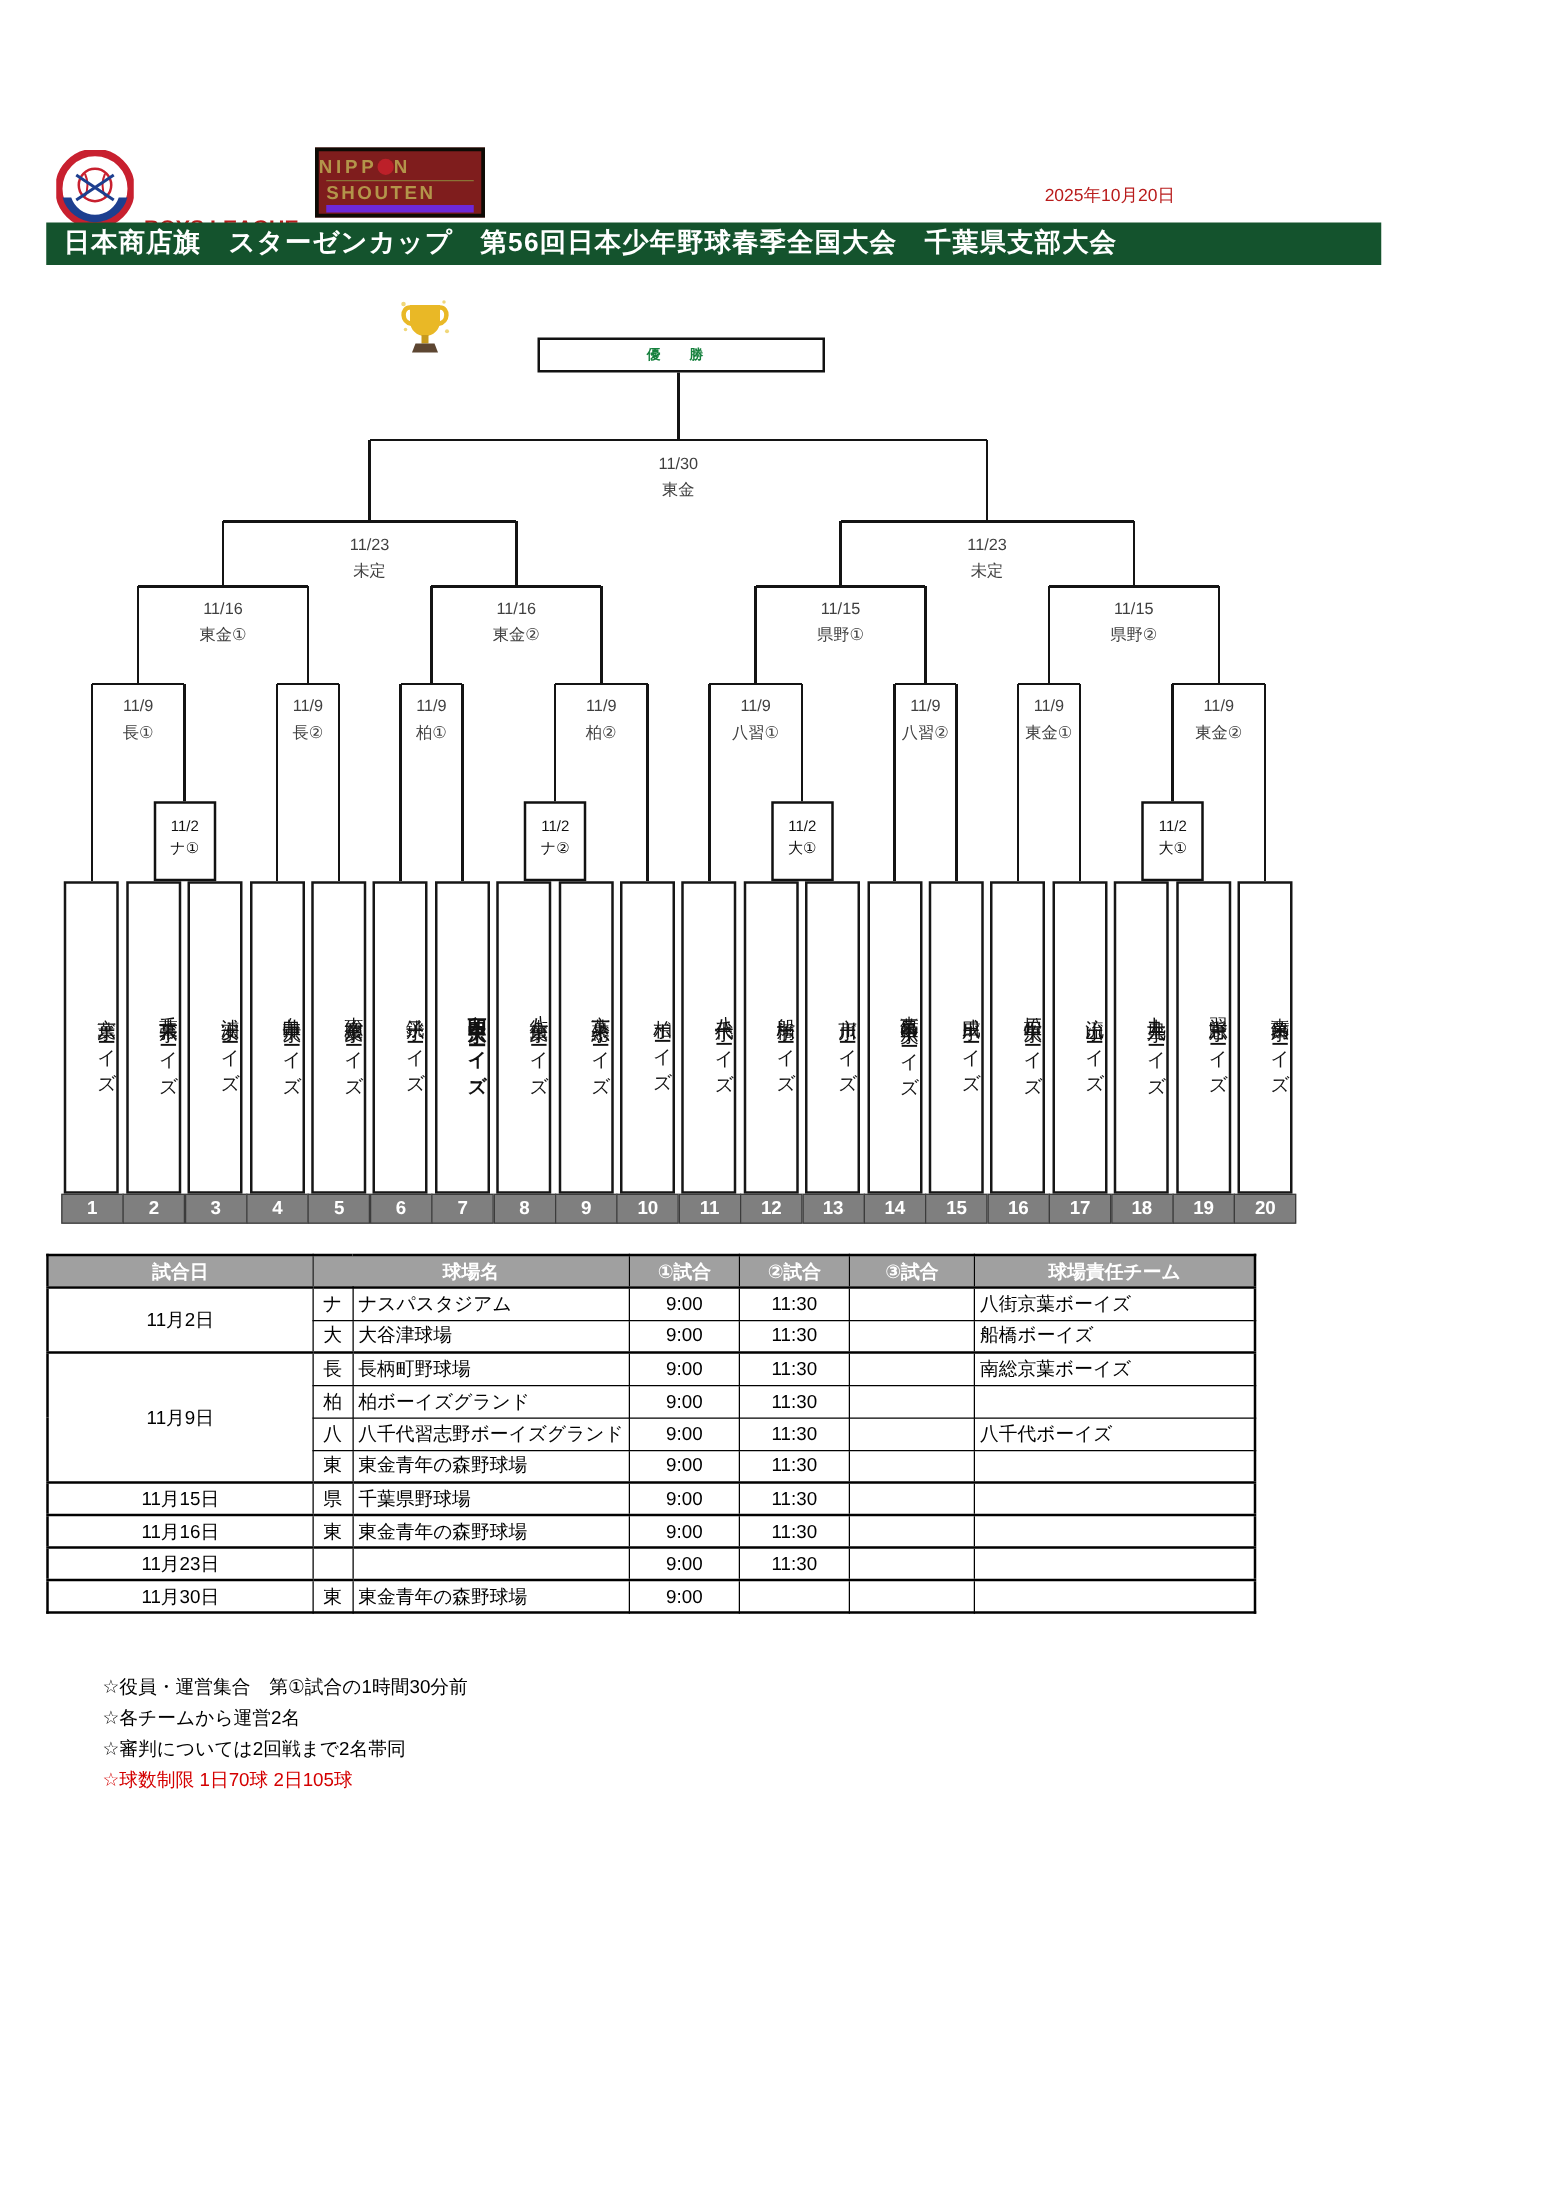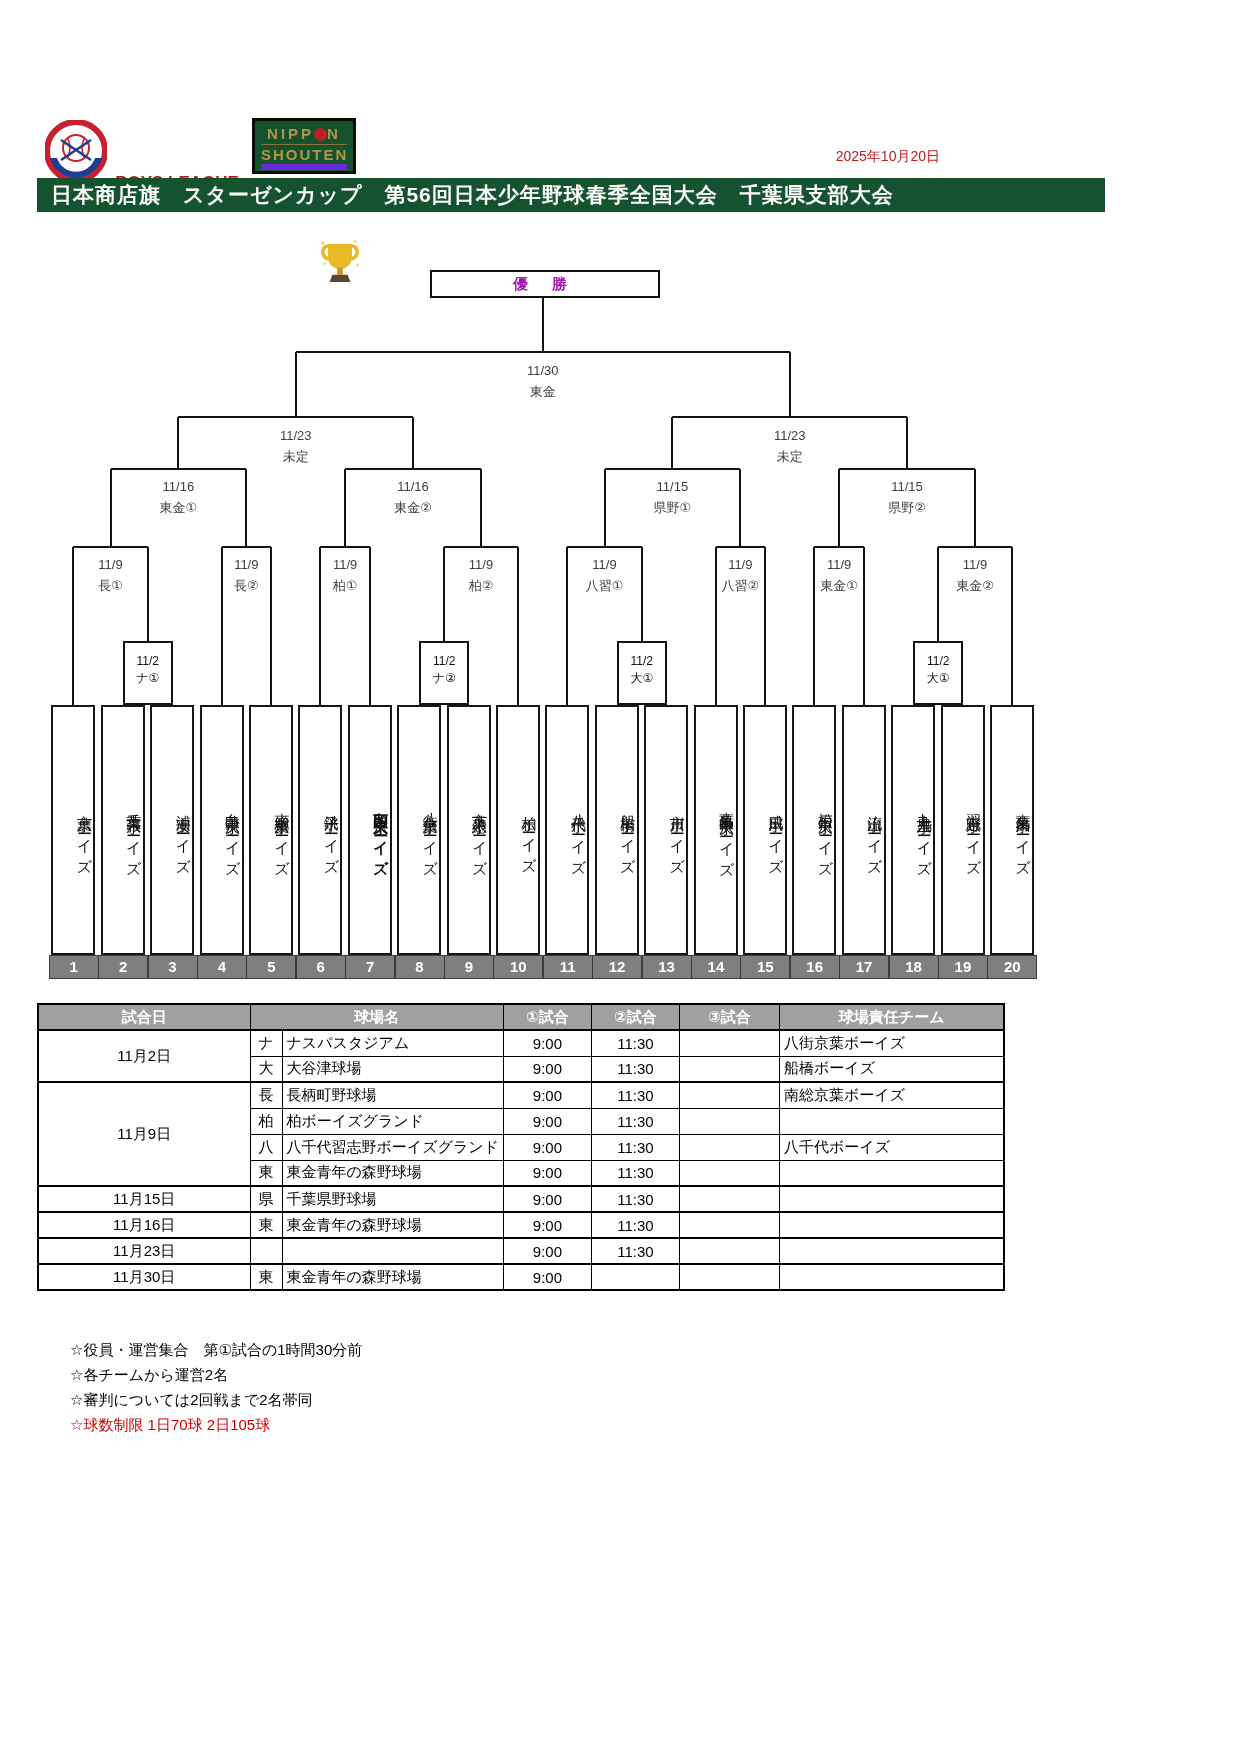--- a/index.html
+++ b/index.html
@@ -4,34 +4,34 @@
 <style>
   html,body{margin:0;padding:0;background:#e8e8e8;}
   .page{
     position:relative;width:1240px;height:1754px;margin:0 auto;background:#ffffff;
     font-family:"Liberation Sans","DejaVu Sans",sans-serif;color:#111;overflow:hidden;
   }
   
   .bl-logo{position:absolute;left:45px;top:120px;width:62px;height:62px;}
   .bl-text{position:absolute;left:112px;top:128px;width:130px;text-align:center;
     font-weight:bold;font-size:17px;line-height:21px;color:#b91c1c;margin-top:44px;}
-  .ns-logo{position:absolute;left:252px;top:118px;width:104px;height:56px;
-    background:#14532d;border:3px solid #0e0b05;box-sizing:border-box;text-align:center;}
+  .ns-logo{position:absolute;left:252px;top:118px;width:136px;height:56px;
+    background:#7f1d1d;border:3px solid #0e0b05;box-sizing:border-box;}
   .ns-line1{margin-top:4px;font-size:15px;font-weight:bold;color:#b3954a;letter-spacing:3px;line-height:17px;}
   .ns-dot{display:inline-block;width:13px;height:13px;border-radius:50%;background:#bc2029;vertical-align:-2px;}
   .ns-line2{margin:2px 6px 0 6px;font-size:15px;font-weight:bold;color:#b3954a;letter-spacing:2px;line-height:19px;
     border-top:1px solid #8a7336;border-bottom:6px solid #6d28d9;}
   .doc-date{position:absolute;left:790px;top:148px;width:150px;text-align:right;font-size:14px;color:#b91c1c;}
   .title-bar{position:absolute;left:37px;top:178px;width:1068px;height:34px;background:#14532d;
     color:#ffffff;font-weight:bold;font-size:21px;line-height:34px;padding-left:14px;
     box-sizing:border-box;letter-spacing:1px;white-space:nowrap;}
   
   .blines{position:absolute;left:0;top:0;z-index:1;pointer-events:none;}
   .champ-box{position:absolute;left:430px;top:270px;width:226px;height:24px;border:2px solid #111;
-    background:#fff;z-index:2;text-align:center;font-size:15px;font-weight:bold;color:#a21caf;
+    background:#fff;z-index:2;text-align:center;font-size:11px;font-weight:bold;color:#15803d;
     line-height:24px;letter-spacing:10px;}
   .trophy{position:absolute;left:316px;top:238px;z-index:2;}
   .blabel{position:absolute;z-index:2;transform:translateX(-50%);text-align:center;
     font-size:13px;line-height:21px;color:#404040;white-space:nowrap;}
   .r1box{position:absolute;top:641px;width:50px;height:64px;border:2px solid #111;background:#fff;
     box-sizing:border-box;z-index:2;text-align:center;font-size:12px;line-height:17px;padding-top:10px;}
   .team-box{position:absolute;top:705px;width:44px;height:250px;border:2px solid #161616;background:#fff;
     box-sizing:border-box;z-index:2;writing-mode:vertical-rl;text-orientation:mixed;
     font-size:15px;letter-spacing:2px;padding-top:8px;text-align:left;
     display:flex;justify-content:center;}
@@ -42,21 +42,21 @@
   .sched{position:absolute;left:37px;top:1003px;z-index:2;border-collapse:collapse;
     font-size:15px;color:#000;table-layout:fixed;}
   .sched th,.sched td{border:1px solid #000;height:26px;padding:0 4px;box-sizing:border-box;
     overflow:hidden;white-space:nowrap;}
   .sched th{background:#a0a0a0;color:#fff;font-weight:bold;text-align:center;border-bottom:2px solid #000;}
   .sched{border:2px solid #000;}
   .sched td.c{text-align:center;}
   .sched td.l{text-align:left;}
   .sched tr.gstart td{border-top:2px solid #000;}
   
-  .notes{position:absolute;left:70px;top:1337px;z-index:2;font-size:15px;line-height:25px;color:#000;}
+  .notes{position:absolute;left:82px;top:1337px;z-index:2;font-size:15px;line-height:25px;color:#000;}
   .notes .red{color:#d40000;}
 </style>
 </head>
 <body>
 
 <div class="page">
 
   <svg class="bl-logo" viewBox="0 0 62 62">
     <circle cx="31" cy="31" r="29" fill="#ffffff" stroke="#c8202f" stroke-width="6"></circle>
     <path d="M5 38 A27 27 0 0 0 57 38 L50 38 A20 20 0 0 1 12 38 Z" fill="#1d3f8f"></path>

